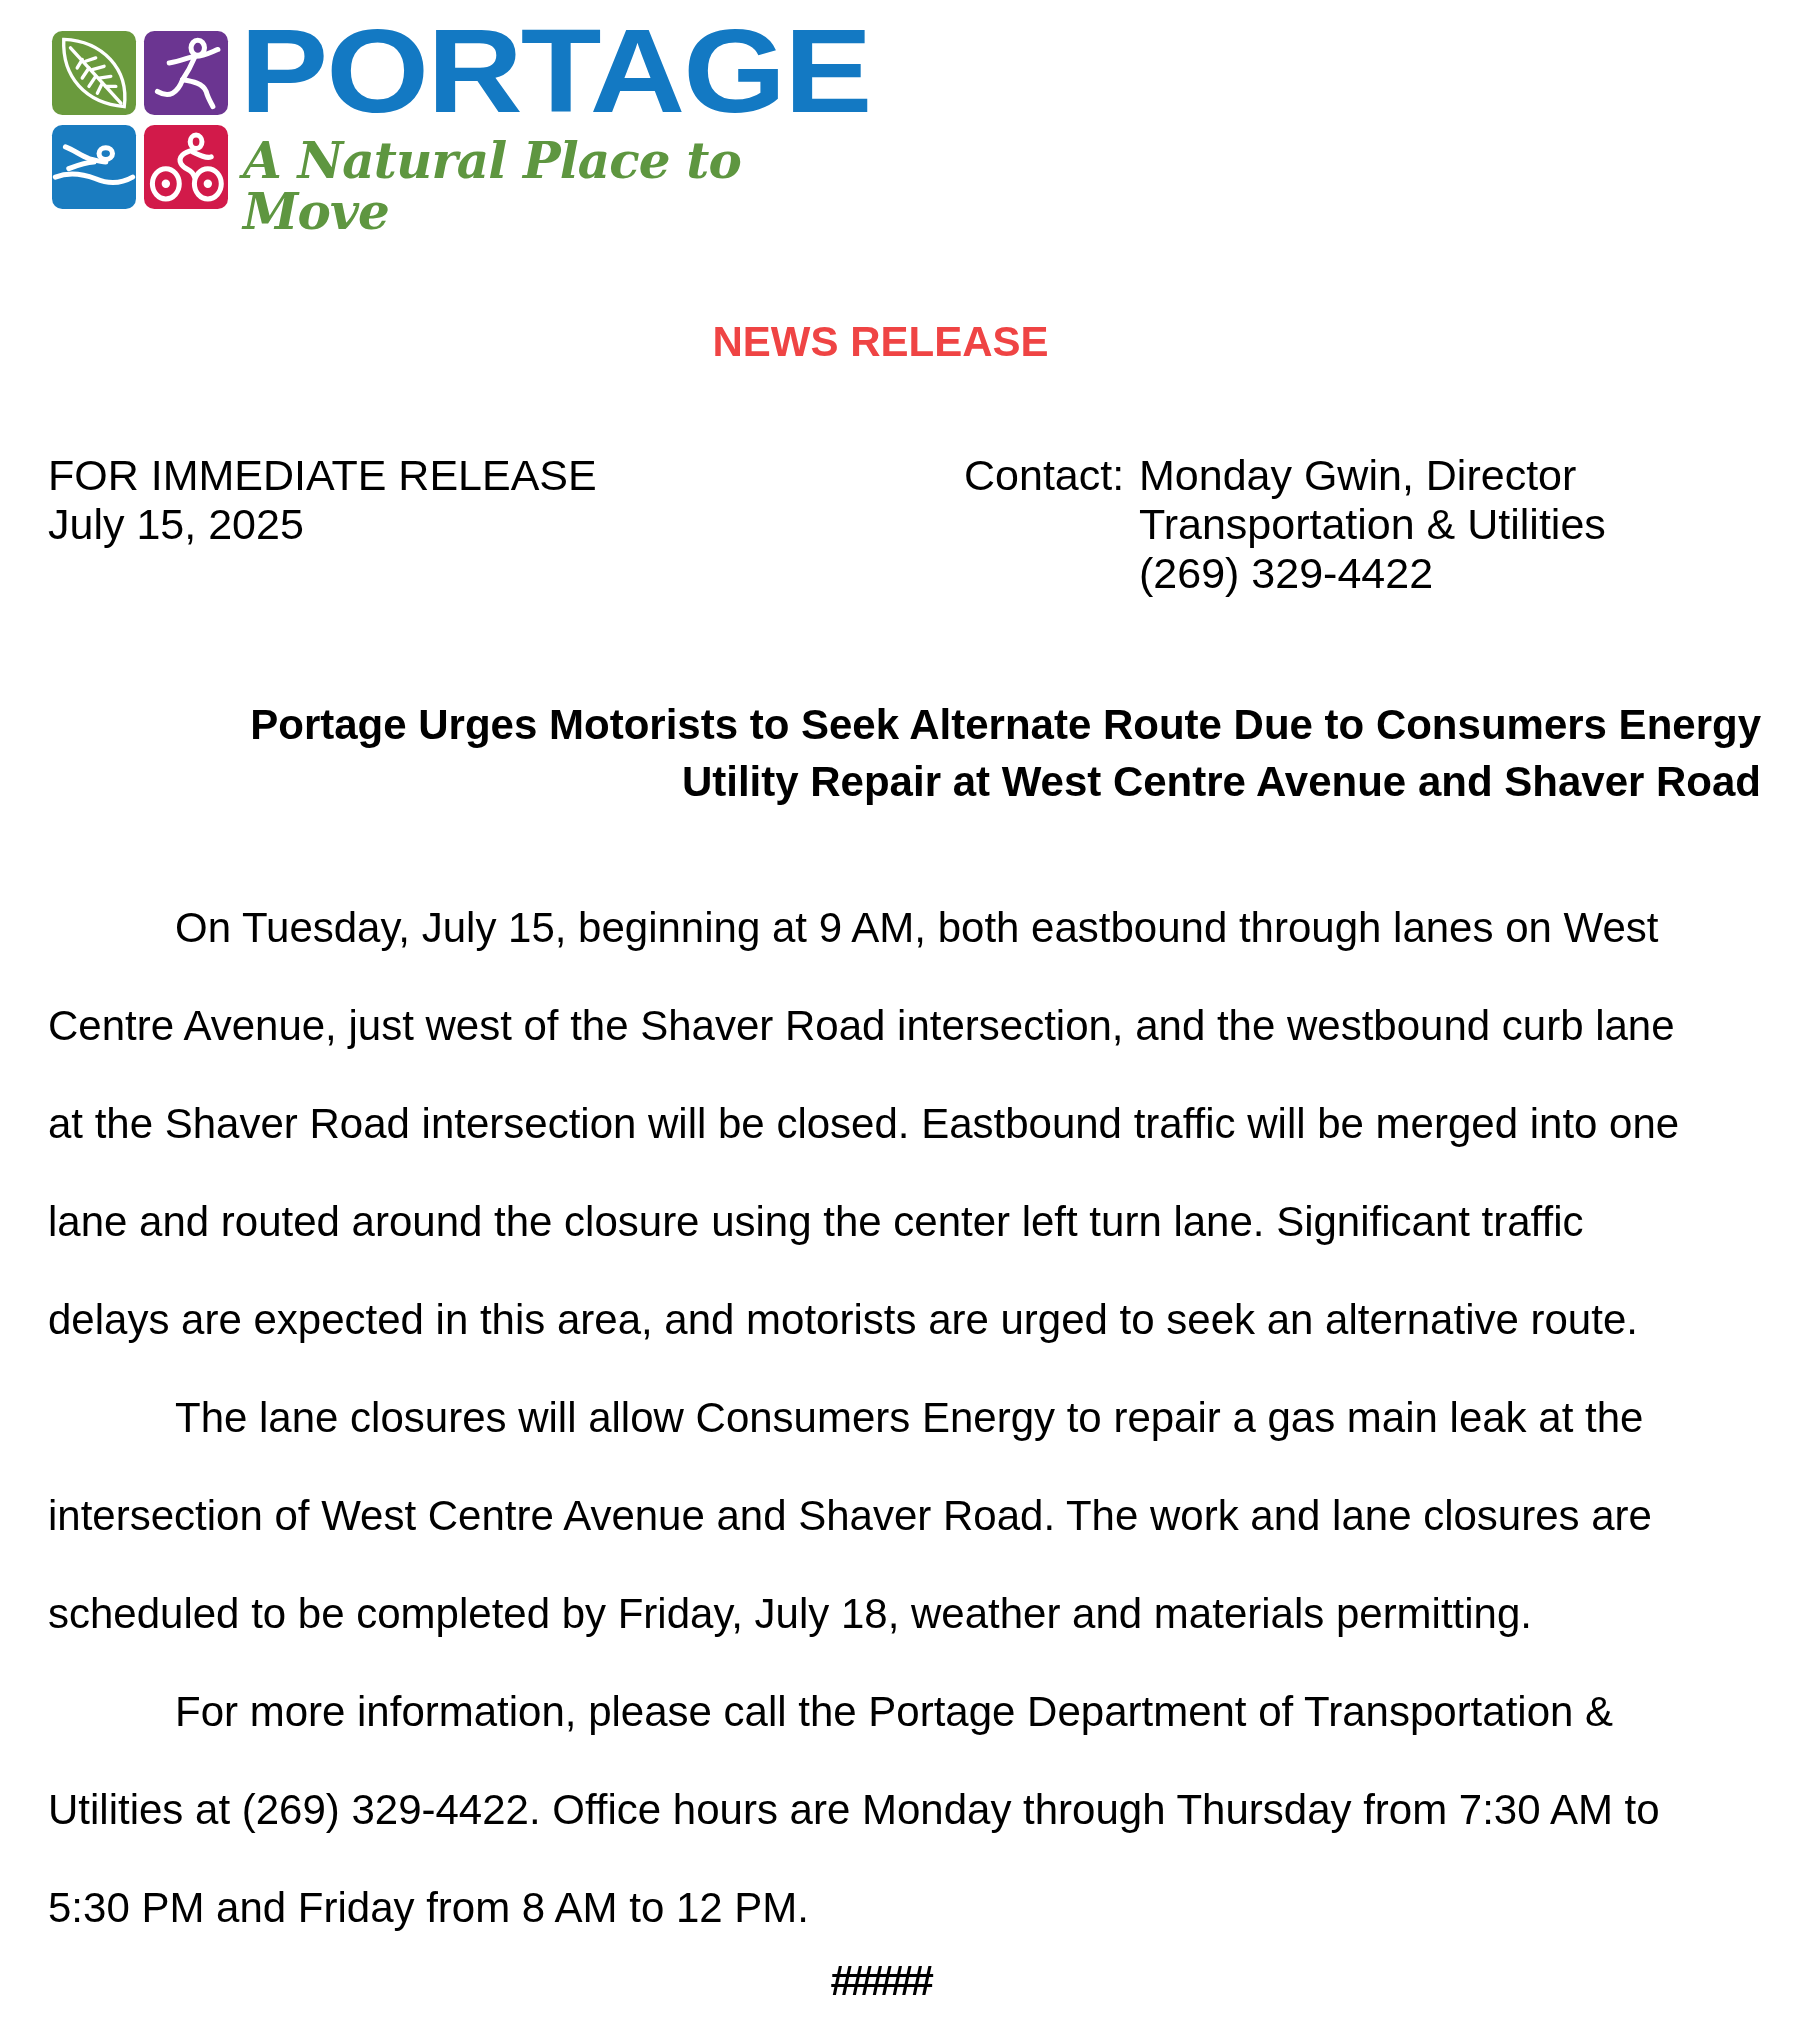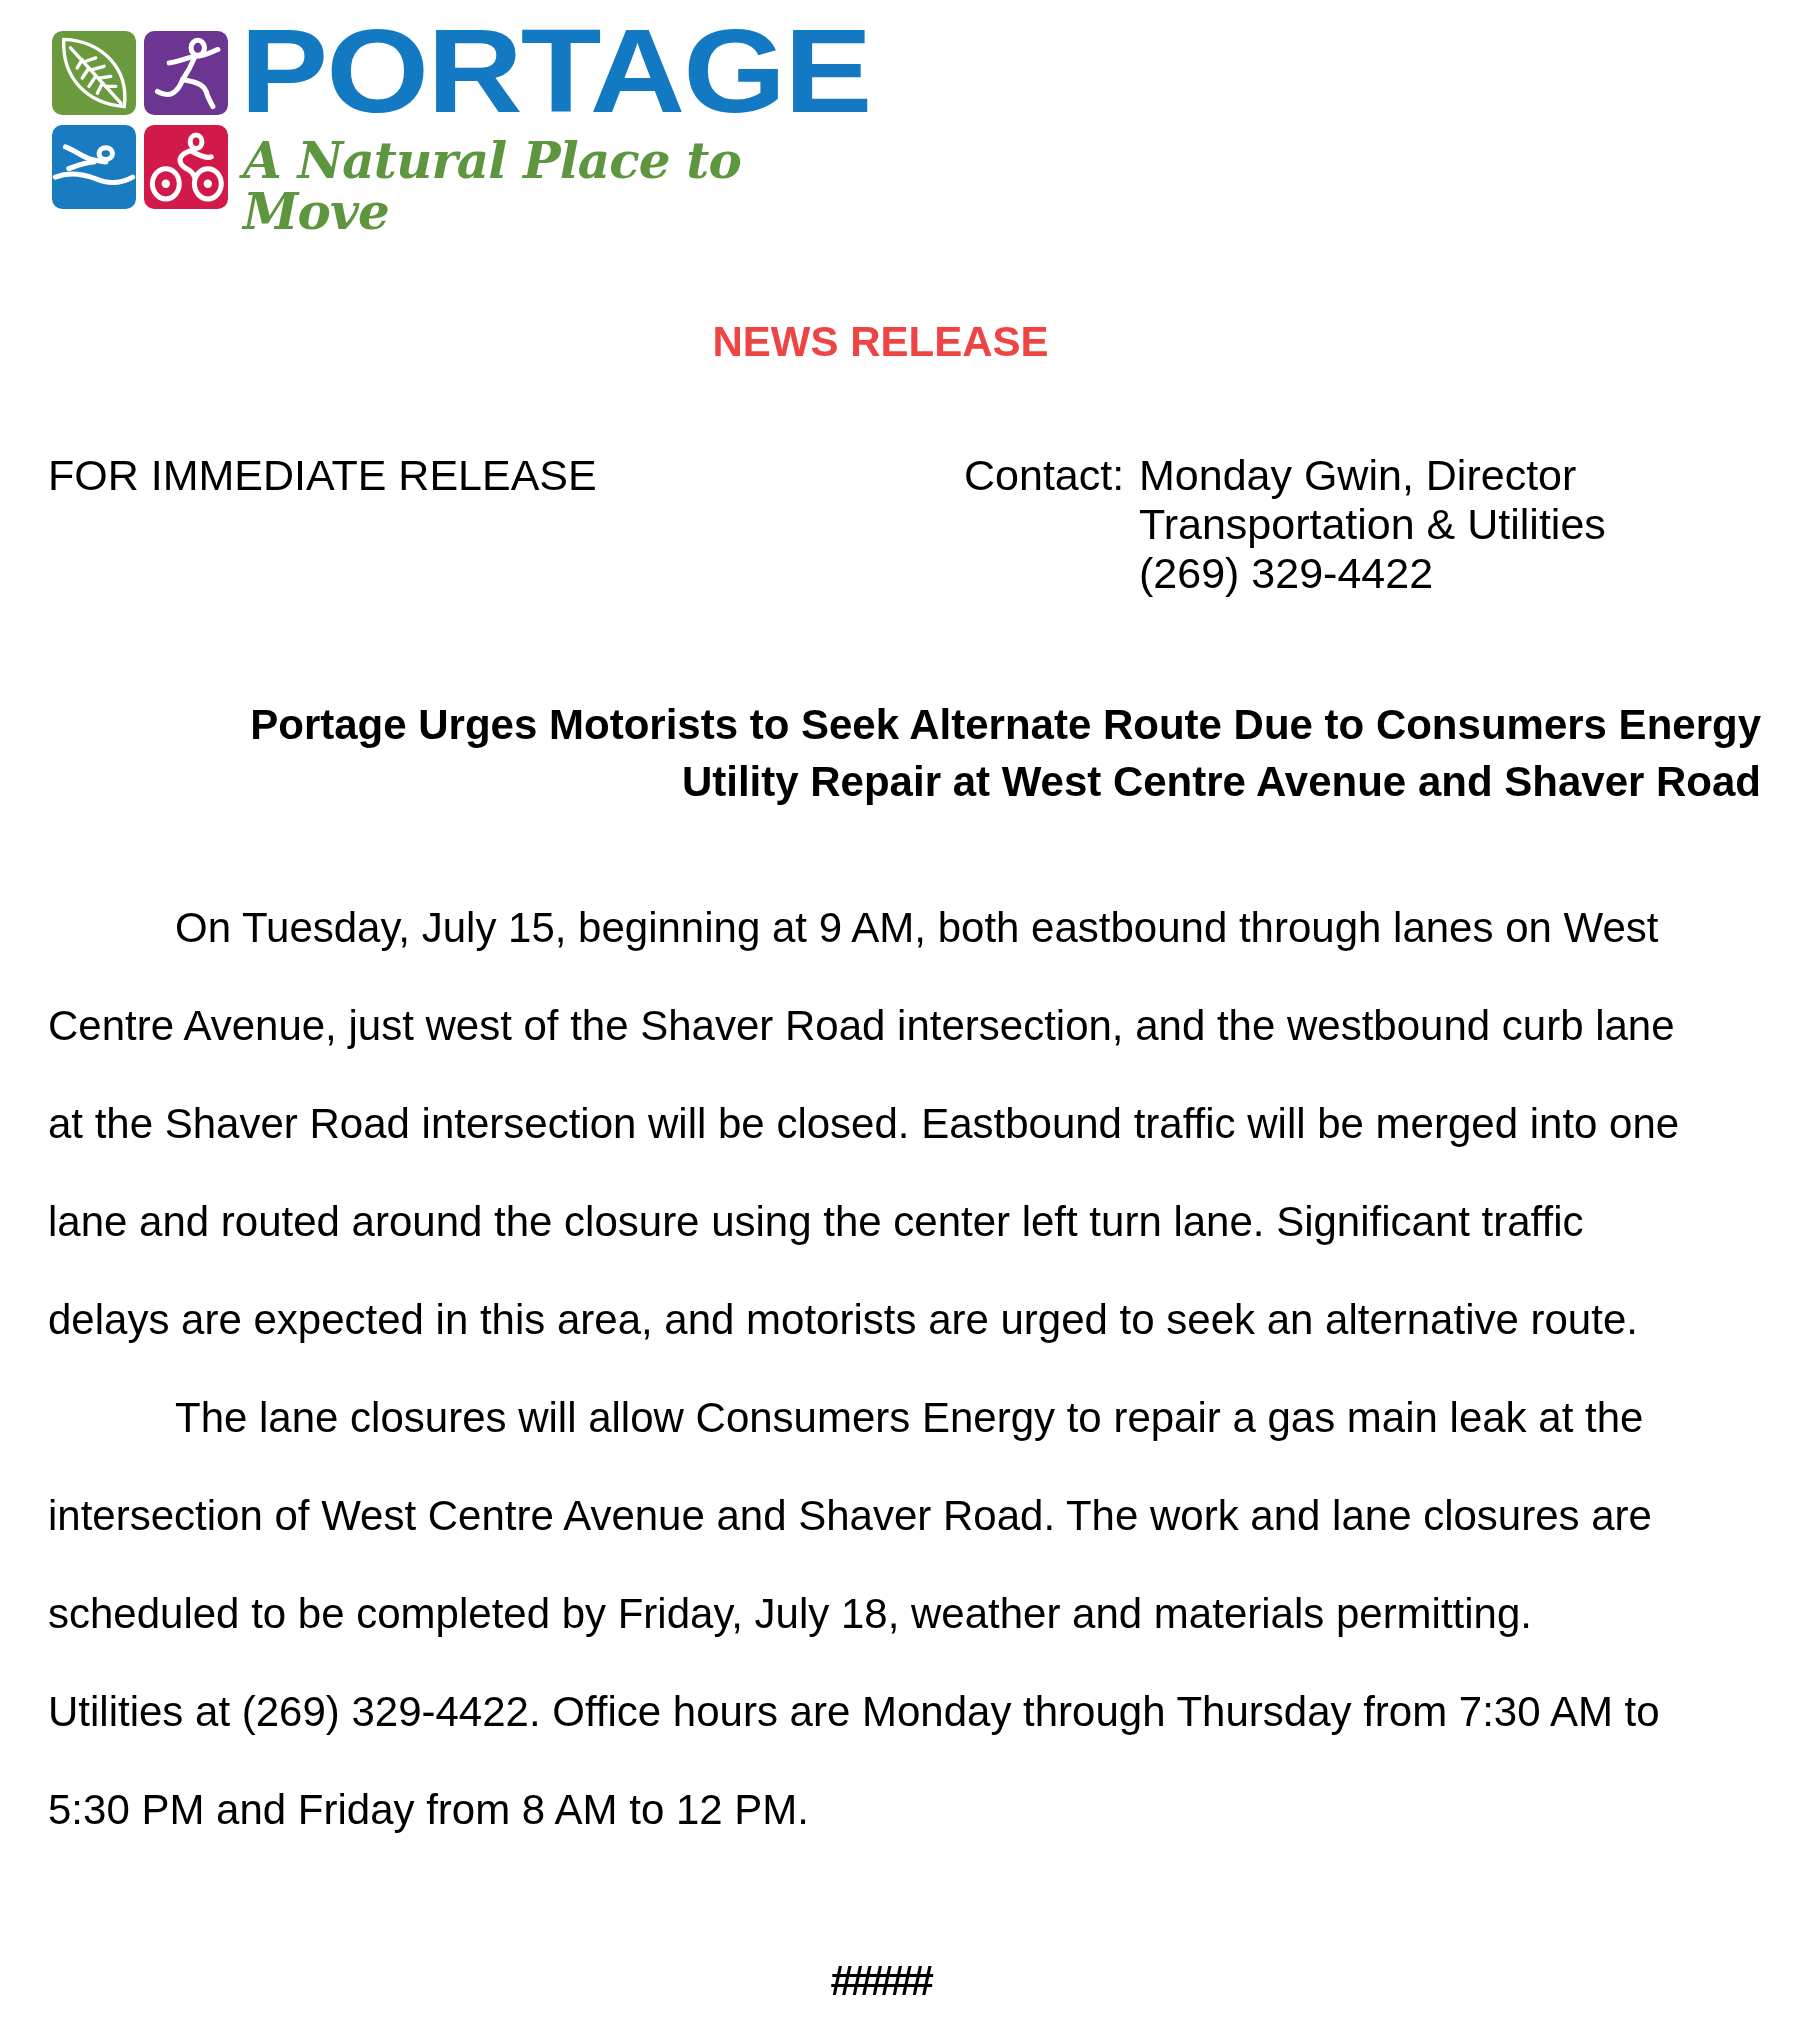--- a/index.html
+++ b/index.html
@@ -73,20 +73,21 @@
     </svg>
   </div>
   <div class="brand-name">PORTAGE</div>
   <div class="brand-tag">A Natural Place to Move</div>
 </div>
 
 <div class="news-release">NEWS RELEASE</div>
 
 <div class="abs hdr hdr-left">
   <div>FOR IMMEDIATE RELEASE</div>
+  <div>July 15, 2025</div>
 </div>
 <div class="abs hdr contact-label">Contact:</div>
 <div class="abs hdr contact-lines">
   <div>Monday Gwin, Director</div>
   <div>Transportation &amp; Utilities</div>
   <div>(269) 329-4422</div>
 </div>
 
 <div class="headline">
   <div>Portage Urges Motorists to Seek Alternate Route Due to Consumers Energy</div>
@@ -95,18 +96,19 @@
 
 <div class="body-text">
   <span class="line indent">On Tuesday, July 15, beginning at 9 AM, both eastbound through lanes on West</span>
   <span class="line">Centre Avenue, just west of the Shaver Road intersection, and the westbound curb lane</span>
   <span class="line">at the Shaver Road intersection will be closed. Eastbound traffic will be merged into one</span>
   <span class="line">lane and routed around the closure using the center left turn lane. Significant traffic</span>
   <span class="line">delays are expected in this area, and motorists are urged to seek an alternative route.</span>
   <span class="line indent">The lane closures will allow Consumers Energy to repair a gas main leak at the</span>
   <span class="line">intersection of West Centre Avenue and Shaver Road. The work and lane closures are</span>
   <span class="line">scheduled to be completed by Friday, July 18, weather and materials permitting.</span>
+  <span class="line indent">For more information, please call the Portage Department of Transportation &amp;</span>
   <span class="line">Utilities at (269) 329-4422. Office hours are Monday through Thursday from 7:30 AM to</span>
   <span class="line">5:30 PM and Friday from 8 AM to 12 PM.</span>
 </div>
 
 <div class="end-mark">#####</div>
 
 
 </body></html>

